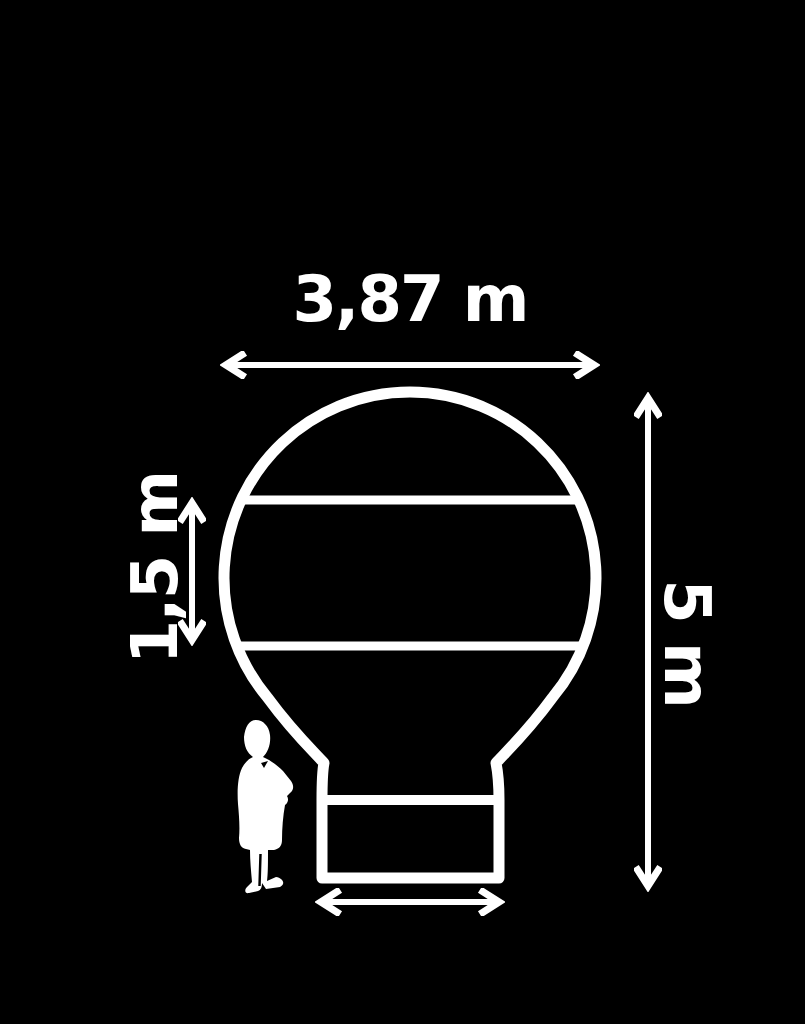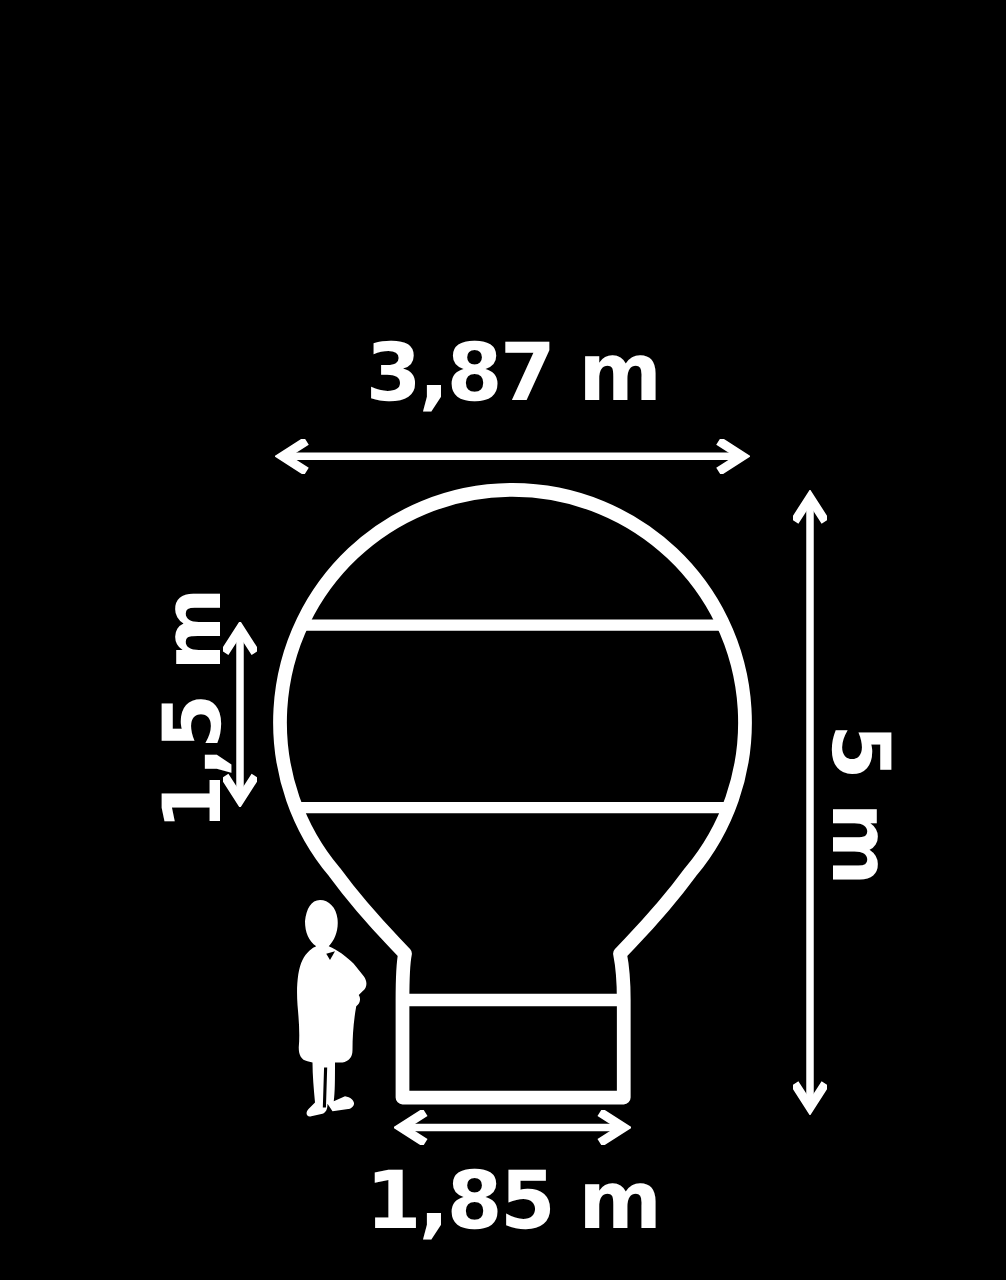--- a/index.html
+++ b/index.html
@@ -96,15 +96,14 @@
       <line x1="260.5" y1="854" x2="259.5" y2="886" stroke="#000000" stroke-width="2.5"></line>
     </g>
   </svg>
 
   <div class="dim-label" style="left:410px; top:299px;">3,87 m</div>
 
   <div class="dim-label rot-ccw" style="left:155px; top:568px;">1,5 m</div>
 
   <div class="dim-label rot-cw" style="left:687px; top:643px;">5 m</div>
 
-  <div class="dim-label" style="left:410px; top:961px;">1,85 m</div>
 
 </div>
 
 </body></html>

